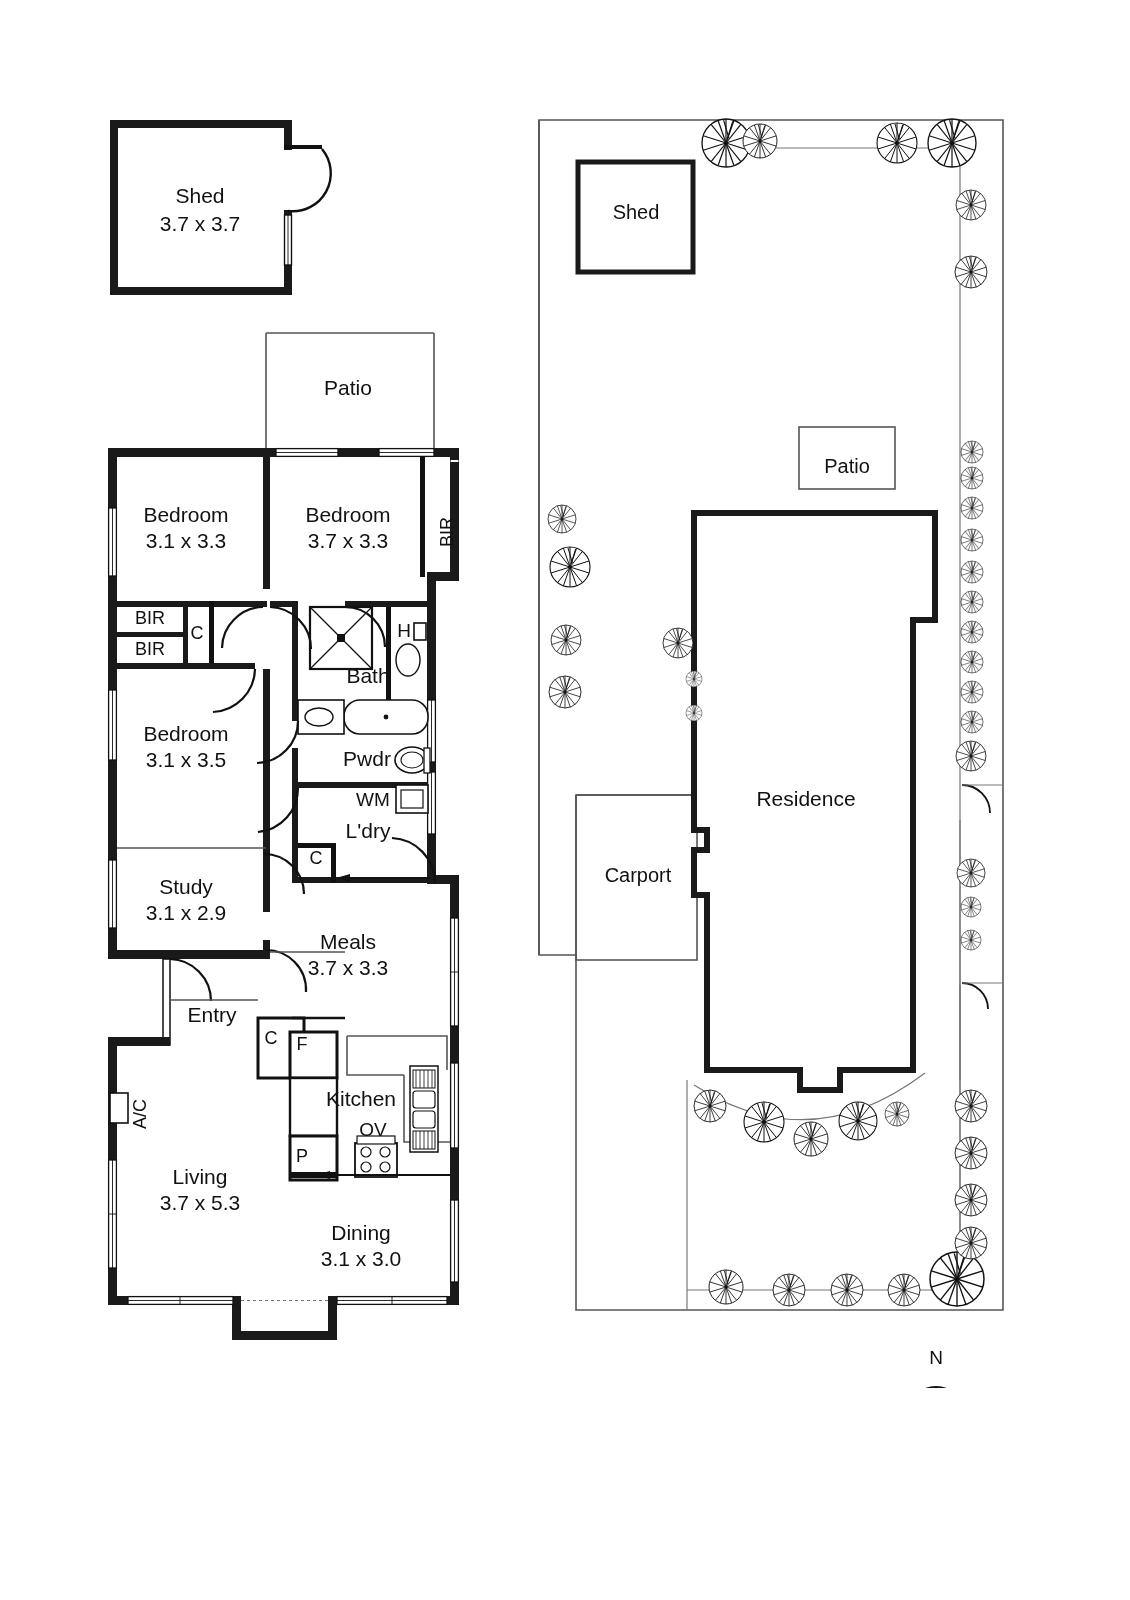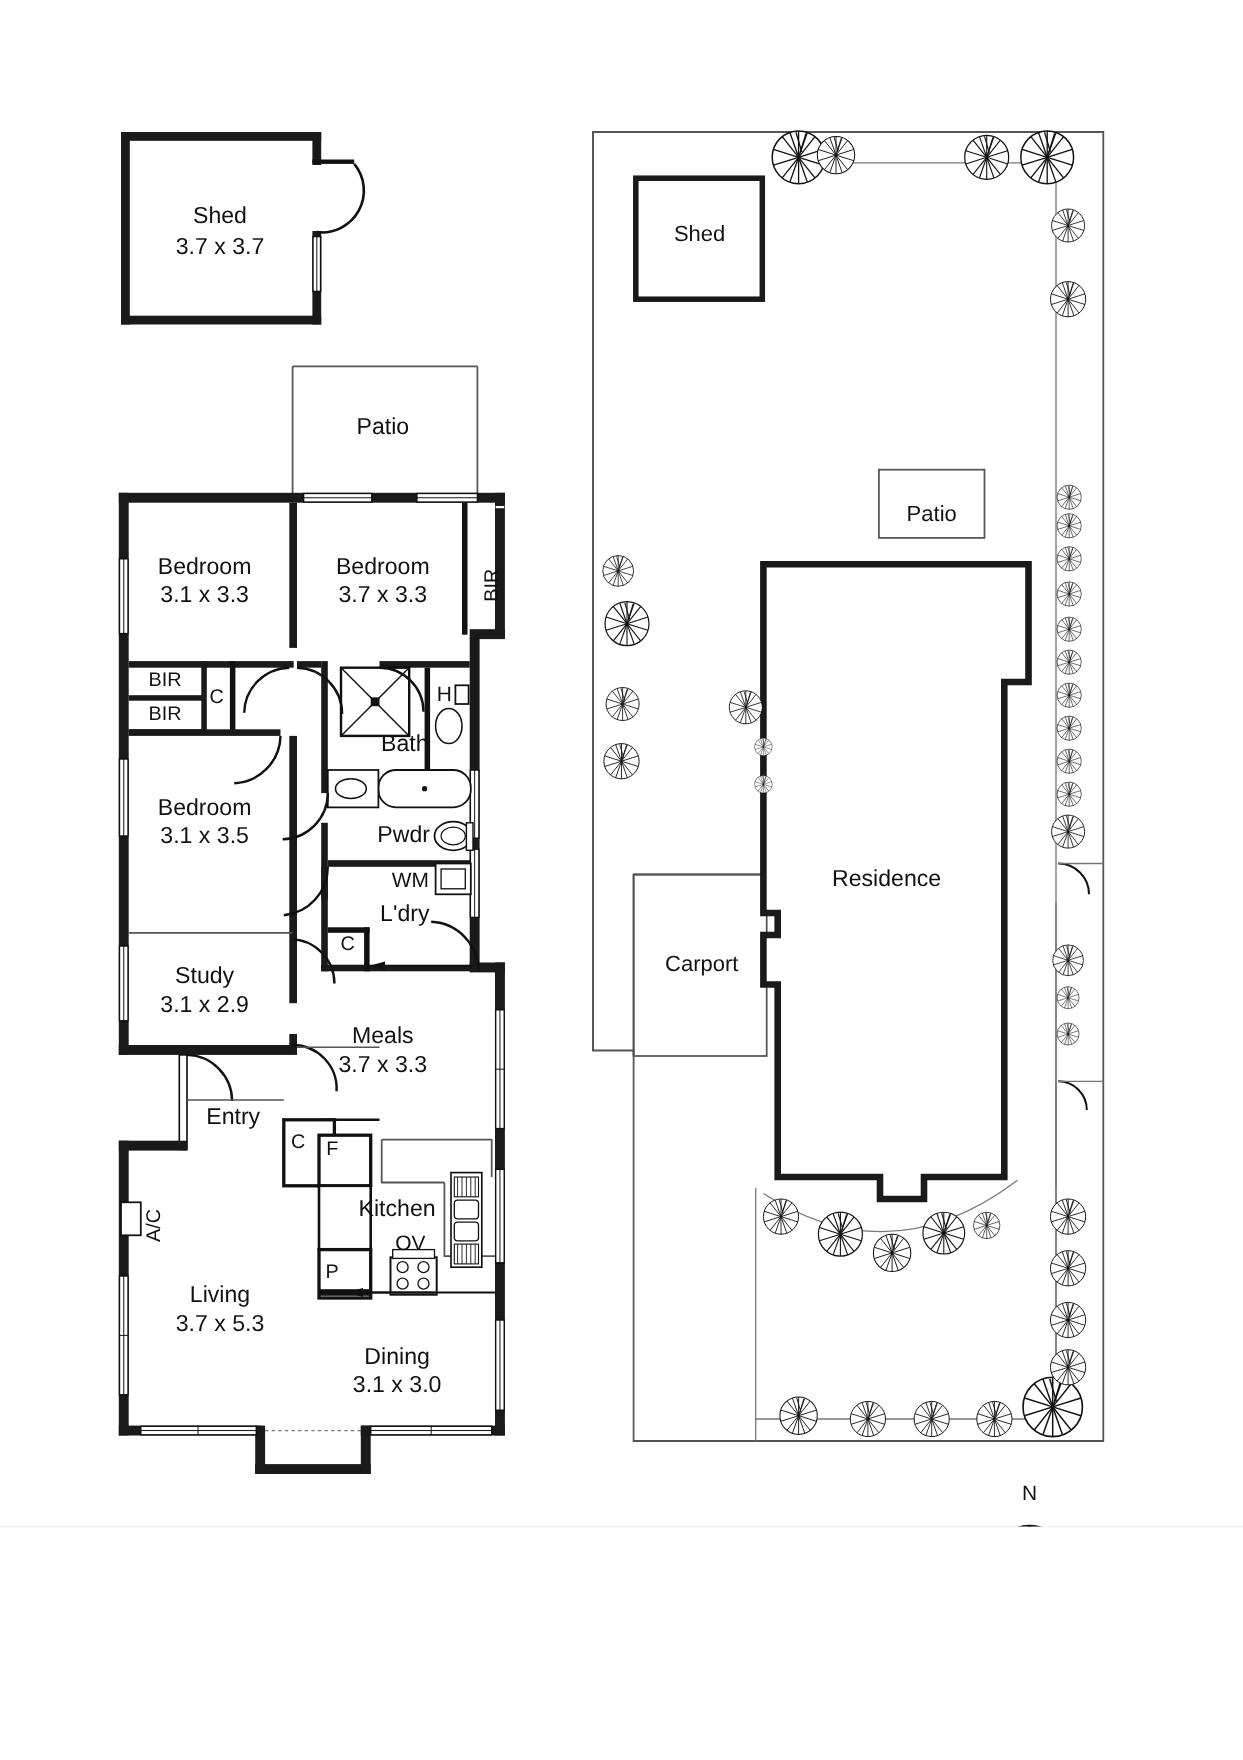--- a/index.html
+++ b/index.html
@@ -1,18 +1,18 @@
 <!DOCTYPE html>
 <html><head>
 <meta charset="utf-8">
 <title>Floor Plan</title>
 <style>
   html,body{margin:0;padding:0;background:#ffffff;}
   body{font-family:"Liberation Sans", sans-serif;}
-  #stage{position:relative;width:1130px;height:1388px;background:#fdba74;overflow:hidden;}
+  #stage{position:relative;width:1130px;height:1388px;background:#f9a8d4;overflow:hidden;}
   svg{display:block;}
   .lbl{font-family:"Liberation Sans", sans-serif;fill:#111;}
   text{dominant-baseline:middle;}
 </style>
 </head>
 <body>
 
 <div id="stage">
 <svg width="1130" height="1600" viewBox="0 0 1130 1600" xmlns="http://www.w3.org/2000/svg">
   <defs>

